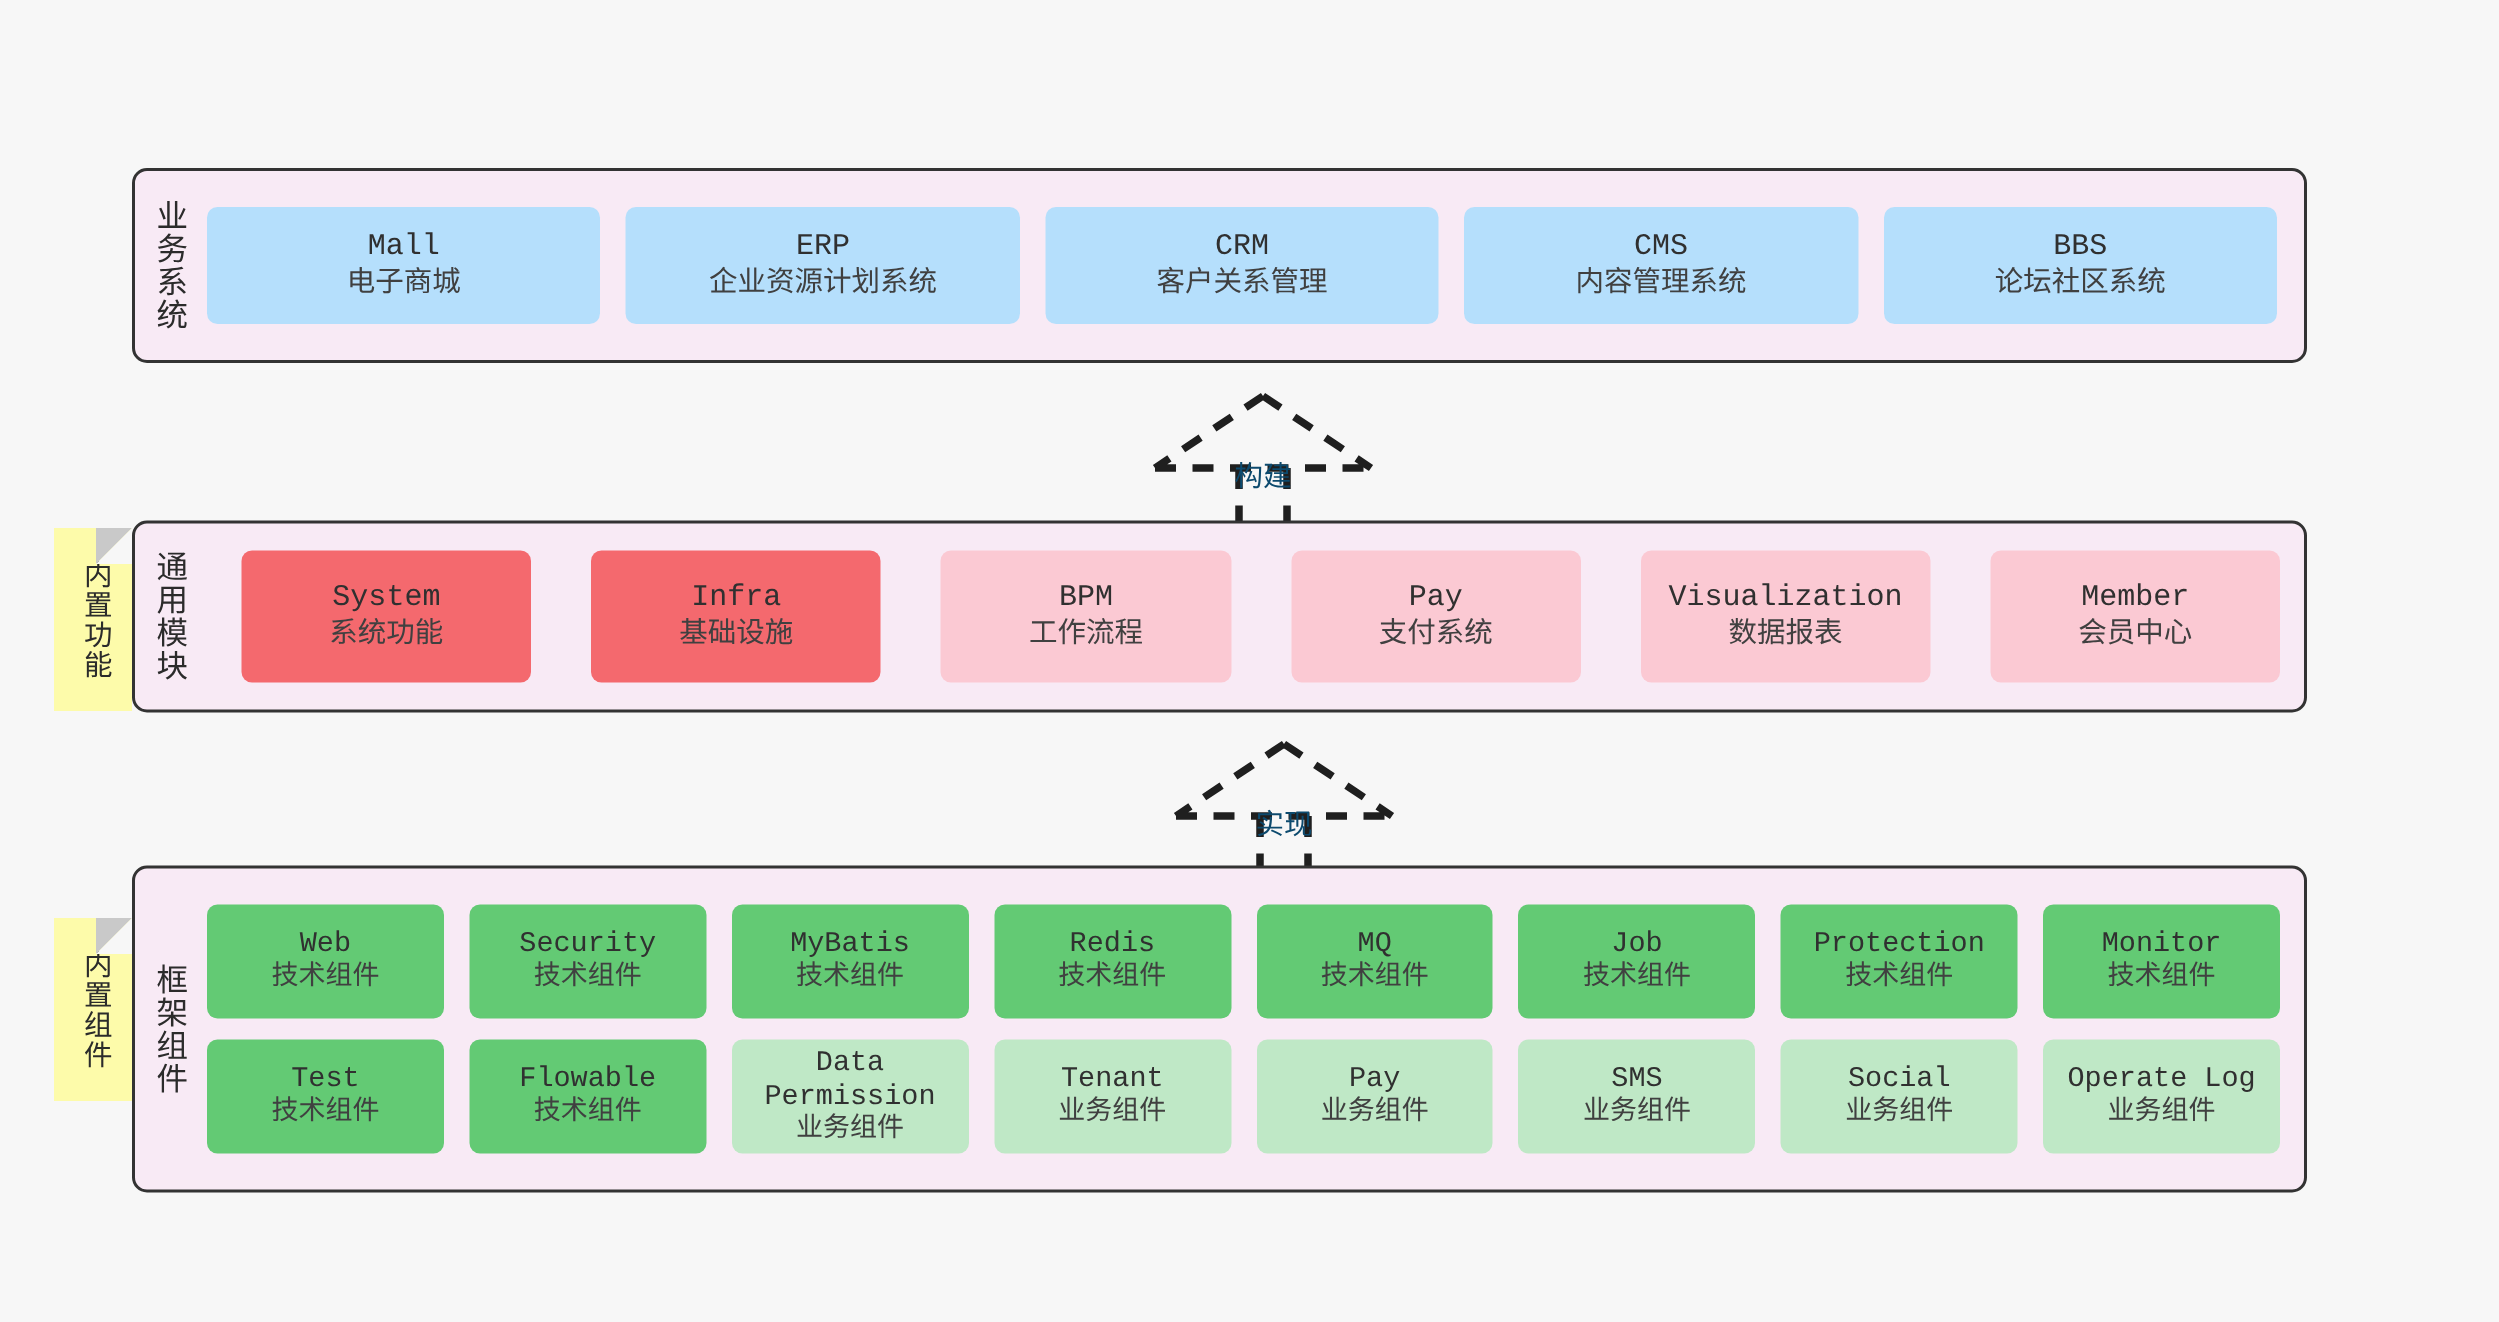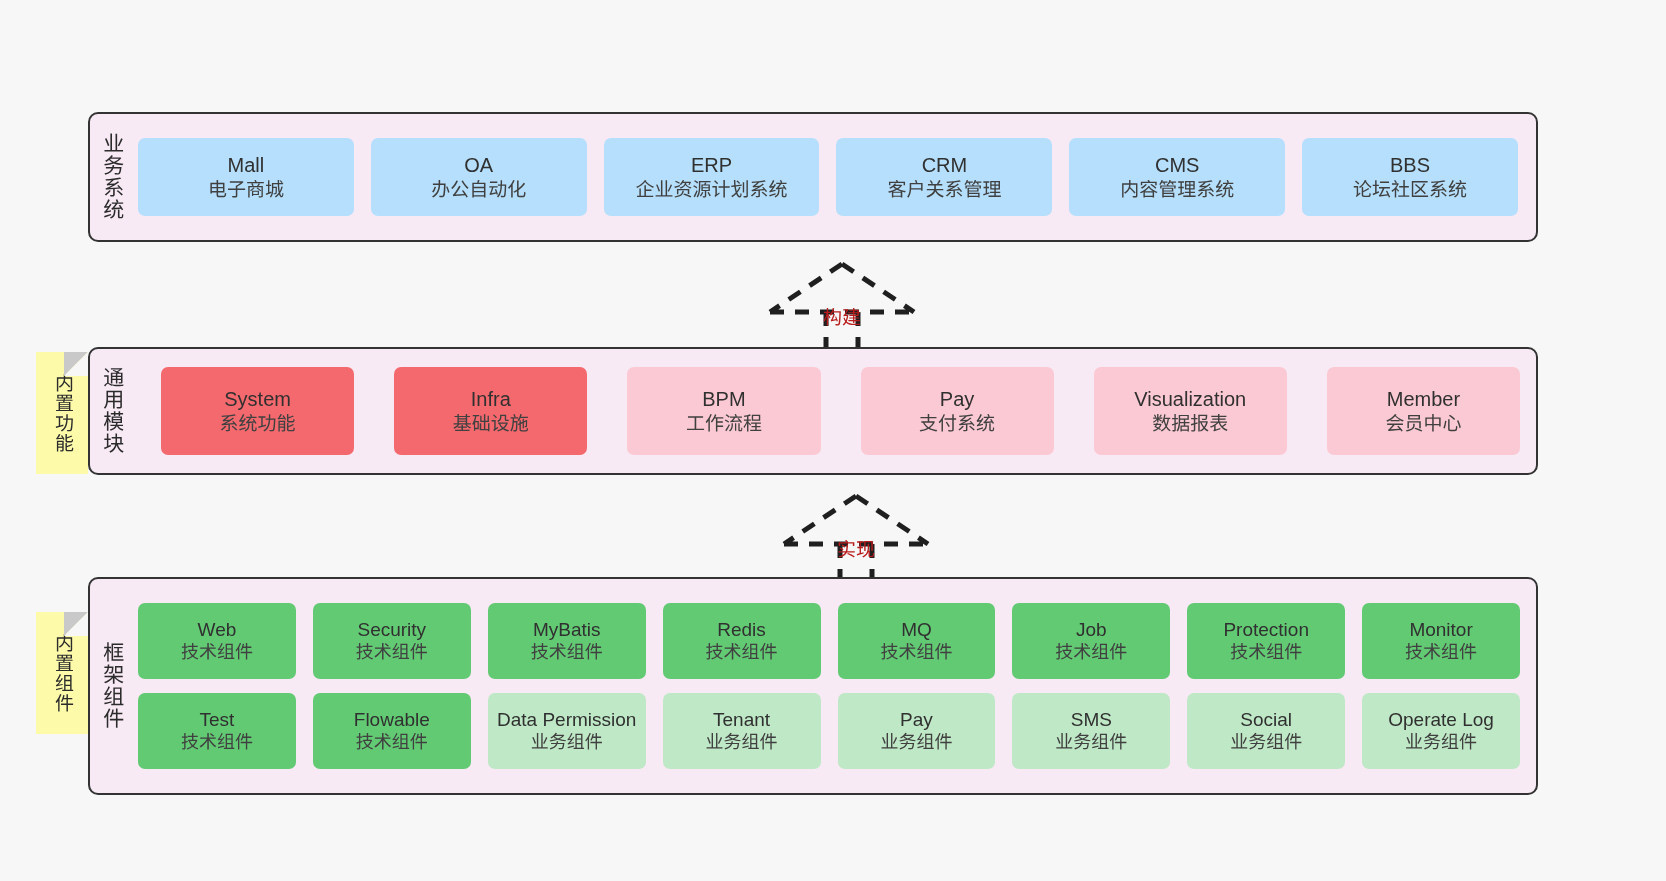--- a/index.html
+++ b/index.html
@@ -48,20 +48,21 @@
     user-select: none;
   }
 
   .layer-body {
     flex: 1 1 auto;
     display: flex;
     flex-direction: column;
     justify-content: center;
     gap: 16px;
     padding: 0 16px 0 4px;
+    font-family: Liberation Mono, monospace;
   }
 
   .card-row {
     display: flex;
     gap: 17px;
   }
 
   .card {
     flex: 1 1 0;
     border-radius: 7px;
@@ -154,45 +155,41 @@
     height: 98px;
   }
   .arrow svg { display: block; overflow: visible; }
   .arrow-label {
     position: absolute;
     left: 0;
     right: 0;
     top: 44px;
     text-align: center;
     font-size: 19px;
-    color: #b91c1c;
+    color: #0c4a6e;
     user-select: none;
   }
   #arrow-build   { left: 752px; top: 258px; }
   #arrow-impl    { left: 766px; top: 490px; }
 </style>
 </head>
 <body>
 
 <div id="canvas">
 
   <div class="layer" id="layer-business">
     <div class="layer-title">业务系统</div>
     <div class="layer-body">
       <div class="card-row">
 
         <div class="card c-blue">
           <span class="en">Mall</span>
           <span class="cn">电子商城</span>
         </div>
 
-        <div class="card c-blue">
-          <span class="en">OA</span>
-          <span class="cn">办公自动化</span>
-        </div>
 
         <div class="card c-blue">
           <span class="en">ERP</span>
           <span class="cn">企业资源计划系统</span>
         </div>
 
         <div class="card c-blue">
           <span class="en">CRM</span>
           <span class="cn">客户关系管理</span>
         </div>

